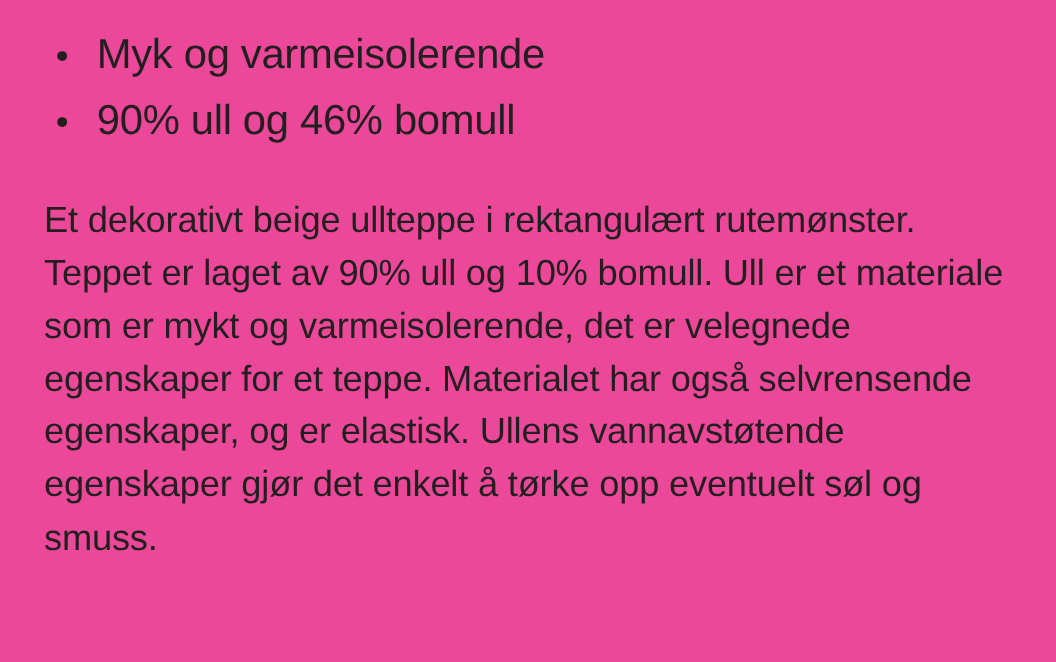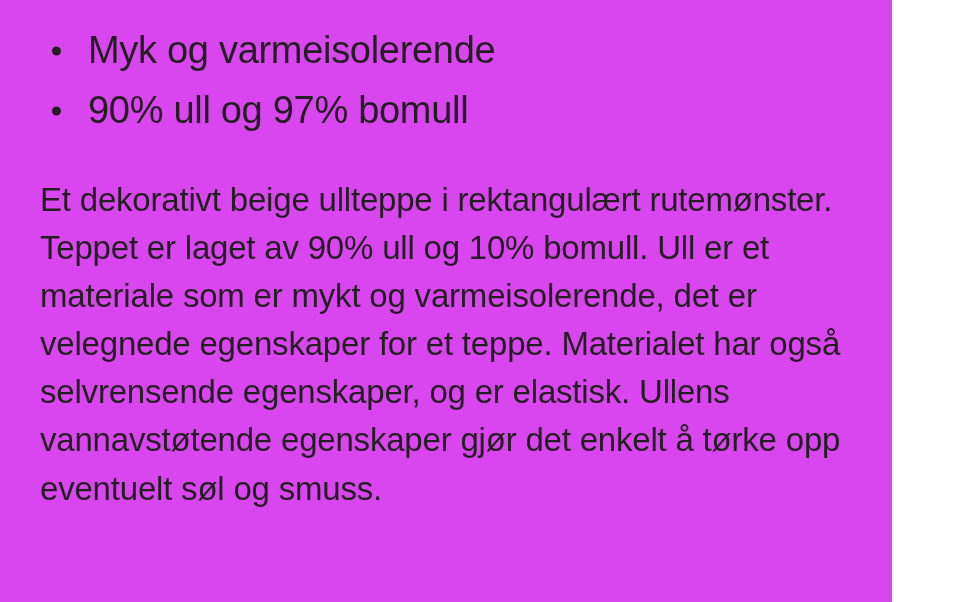--- a/index.html
+++ b/index.html
@@ -8,25 +8,25 @@
   }
   body {
     width: 960px;
     height: 602px;
     background: #ffffff;
     font-family: "Liberation Sans", sans-serif;
     color: #231f20;
     overflow: hidden;
   }
   .page {
-    width: 892px;
+    width: 960px;
     height: 602px;
     box-sizing: border-box;
     padding: 22px 40px 0 40px;
-    background: #d946ef;
+    background: #ec4899;
   }
   .bullet-list {
     list-style: none;
     margin: 0;
     padding: 0;
   }
   .bullet-item {
     position: relative;
     padding-left: 48px;
     font-size: 38px;
@@ -61,19 +61,19 @@
 
 <div class="page">
 
   <ul class="bullet-list">
     <li class="bullet-item">
       <span class="bullet-dot"></span>
       <span>Myk og varmeisolerende</span>
     </li>
     <li class="bullet-item">
       <span class="bullet-dot"></span>
-      <span>90% ull og 97% bomull</span>
+      <span>90% ull og 46% bomull</span>
     </li>
   </ul>
 
   <p class="body-text">Et dekorativt beige ullteppe i rektangulært rutemønster. Teppet er laget av 90% ull og 10% bomull. Ull er et materiale som er mykt og varmeisolerende, det er velegnede egenskaper for et teppe. Materialet har også selvrensende egenskaper, og er elastisk. Ullens vannavstøtende egenskaper gjør det enkelt å tørke opp eventuelt søl og smuss.</p>
 
 </div>
 
 </body></html>

